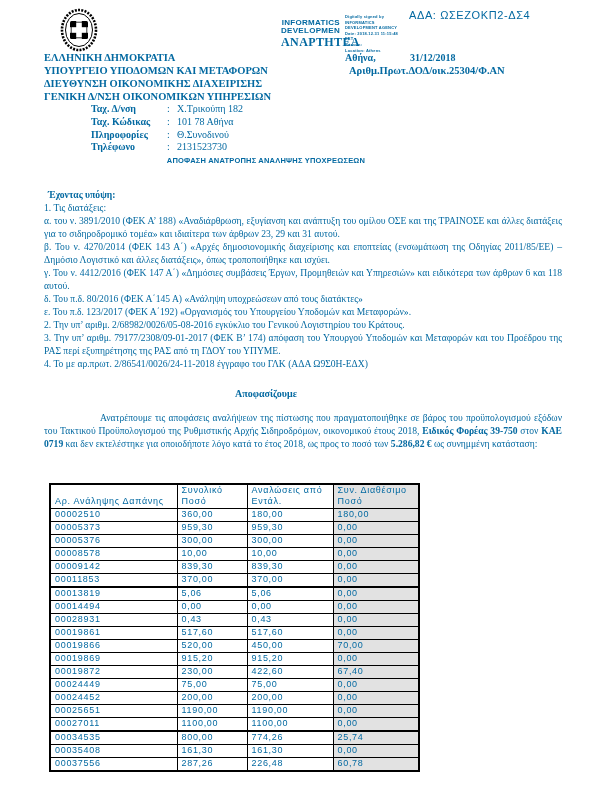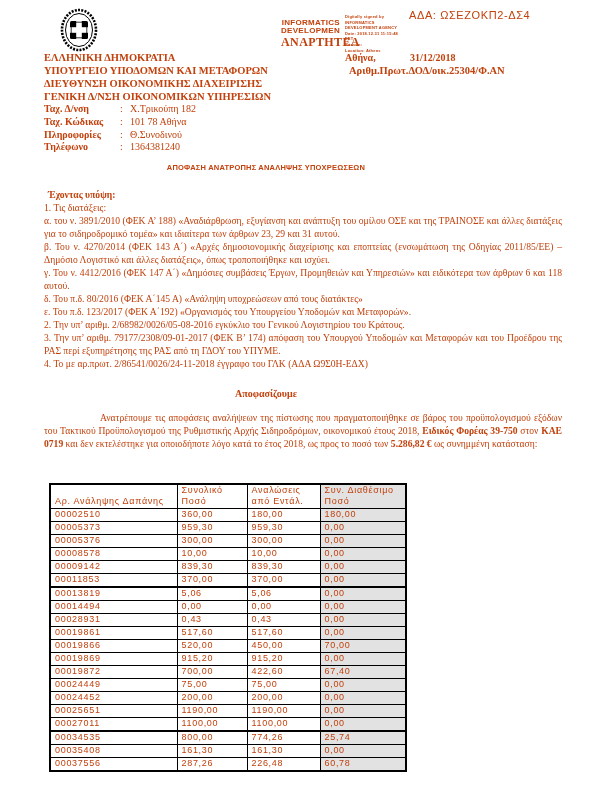--- a/index.html
+++ b/index.html
@@ -1,20 +1,20 @@
 <!DOCTYPE html>
 <html style="--shade: #e2e2e2;"><head>
 <meta charset="utf-8">
 <style>
   * { margin: 0; padding: 0; box-sizing: border-box; }
   html,body { background:#888; }
   .page {
     position: relative;
     width: 612px; height: 792px;
-    background: #fff; color: #c2410c;
+    background: #fff; color: #0369a1;
     font-family: "Liberation Serif", serif;
     overflow: hidden;
     margin: 0 auto;
   }
   
   .ada {
     position: absolute; left: 409px; top: 9px;
     font-family: "Liberation Sans", sans-serif;
     font-size: 11px; letter-spacing: 0.6px;
   }
@@ -34,28 +34,28 @@
     letter-spacing: 0.2px;
   }
   .anartitea {
     position: absolute; left: 281px; top: 35px;
     font-weight: bold; font-size: 12px; letter-spacing: 0.4px;
   }
   
   .org { position: absolute; left: 44px; top: 51px; font-weight: bold; font-size: 10.5px; line-height: 13px; }
   .contact { position: absolute; left: 44px; top: 103px; font-size: 10px; line-height: 12.8px; }
   .contact .row { display: flex; }
-  .contact .lbl { font-weight: bold; width: 76px; }
+  .contact .lbl { font-weight: bold; width: 76px; margin-left: 47px; }
   .contact .sep { width: 10px; }
   .cityline { position: absolute; left: 345px; top: 52px; font-weight: bold; font-size: 10px; }
   .cityline .date { position: absolute; left: 65px; top: 0; white-space: nowrap; }
   .protocol { position: absolute; left: 349px; top: 65px; font-weight: bold; font-size: 10.5px; white-space: nowrap; }
   
   .doc-title {
-    position: absolute; left: 44px; top: 163px; width: 444px;
+    position: absolute; left: 44px; top: 156px; width: 444px;
     text-align: center;
     font-family: "Liberation Sans", sans-serif;
     font-size: 7.5px; font-weight: bold; letter-spacing: 0.2px;
   }
   .decide-head {
     position: absolute; left: 44px; top: 388px; width: 444px;
     text-align: center; font-weight: bold; font-size: 10px;
   }
   
   .preamble { position: absolute; left: 44px; top: 188px; width: 518px; font-size: 9.6px; line-height: 13px; text-align: justify; }
@@ -77,21 +77,21 @@
   .obl-table th, .obl-table td {
     border: 1px solid #000;
     text-align: left; vertical-align: bottom;
     padding: 0 4px 1px 4px;
     font-weight: normal;
   }
   .obl-table th { height: 24px; line-height: 11px; }
   .obl-table td { height: 12px; line-height: 11px; white-space: nowrap; }
   .obl-table .c1 { width: 127px; }
   .obl-table .c2 { width: 70px; }
-  .obl-table .c3 { width: 73px; }
+  .obl-table .c3 { width: 86px; }
   .obl-table .c4 { width: 86px; background: var(--shade, #e2e2e2); }
   .obl-table tr.section-end td { border-bottom: 2px solid #000; }
 </style>
 </head>
 <body>
 
 <div class="page">
 
   <div class="ada">ΑΔΑ: ΩΣΕΖΟΚΠ2-ΔΣ4</div>
 
@@ -140,21 +140,21 @@
       <span>101 78 Αθήνα</span>
     </div>
     <div class="row">
       <span class="lbl">Πληροφορίες</span>
       <span class="sep">:</span>
       <span>Θ.Συνοδινού</span>
     </div>
     <div class="row">
       <span class="lbl">Τηλέφωνο</span>
       <span class="sep">:</span>
-      <span>1364381240</span>
+      <span>2131523730</span>
     </div>
   </div>
 
   <div class="cityline">
     <span>Αθήνα,</span>
     <span class="date">31/12/2018</span>
   </div>
   <div class="protocol">Αριθμ.Πρωτ.ΔΟΔ/οικ.25304/Φ.ΑΝ</div>
 
   <div class="doc-title">ΑΠΟΦΑΣΗ ΑΝΑΤΡΟΠΗΣ ΑΝΑΛΗΨΗΣ ΥΠΟΧΡΕΩΣΕΩΝ</div>
@@ -264,21 +264,21 @@
 
     <tr>
       <td class="c1">00019869</td>
       <td class="c2">915,20</td>
       <td class="c3">915,20</td>
       <td class="c4">0,00</td>
     </tr>
 
     <tr>
       <td class="c1">00019872</td>
-      <td class="c2">700,00</td>
+      <td class="c2">230,00</td>
       <td class="c3">422,60</td>
       <td class="c4">67,40</td>
     </tr>
 
     <tr>
       <td class="c1">00024449</td>
       <td class="c2">75,00</td>
       <td class="c3">75,00</td>
       <td class="c4">0,00</td>
     </tr>

